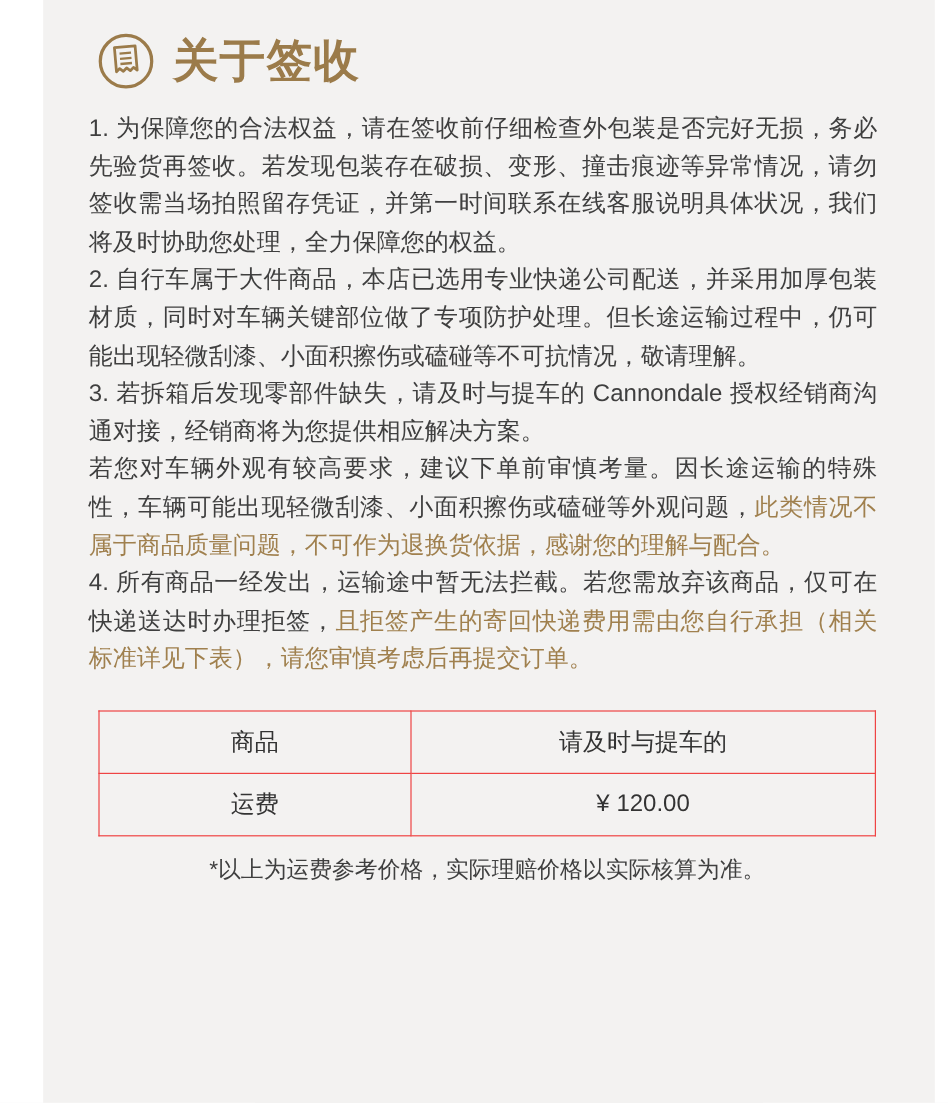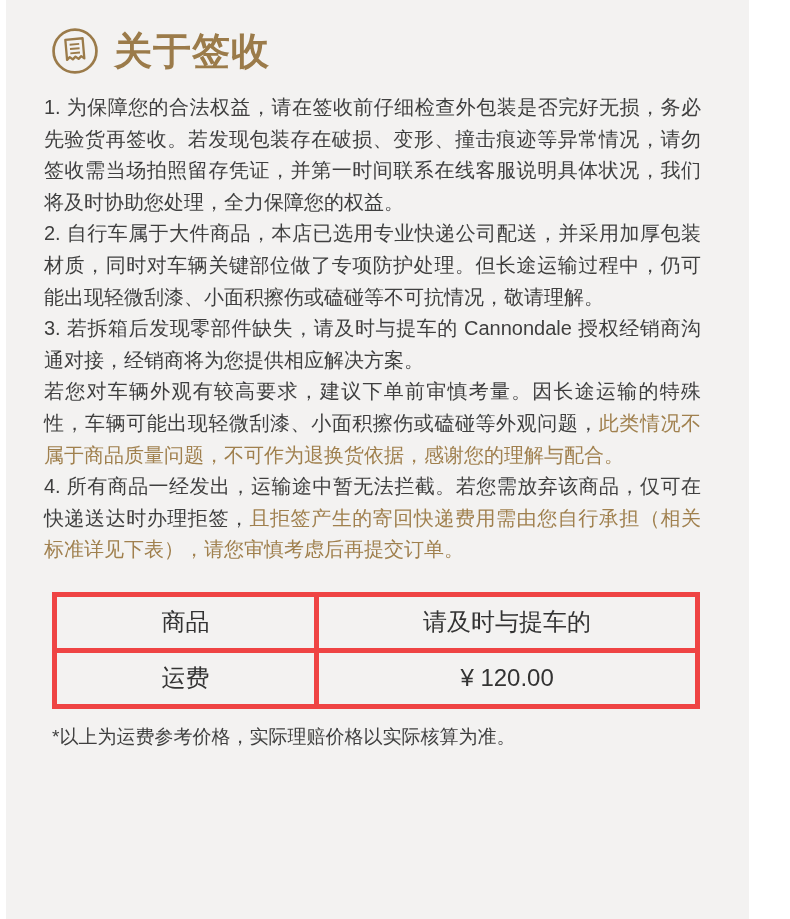--- a/index.html
+++ b/index.html
@@ -2,21 +2,21 @@
 <html><head>
 <meta charset="utf-8">
 <style>
   html,body{margin:0;padding:0;}
   body{
     width:790px;height:919px;position:relative;
     background:#ffffff;
     font-family:"Liberation Sans","DejaVu Sans",sans-serif;
   }
   .panel{
-    position:absolute;left:6px;top:0;width:743px;height:919px;
+    position:absolute;left:36px;top:0;width:743px;height:919px;
     background:#f3f2f1;overflow:hidden;
   }
   .section-header{
     display:flex;align-items:center;
     margin:26px 0 0 44px;
   }
   .header-icon{flex:0 0 auto;width:50px;height:50px;}
   .title-group{display:flex;align-items:baseline;margin-left:14px;}
   .section-title{
     font-size:38px;font-weight:700;color:#9b7b4a;
@@ -33,31 +33,31 @@
   }
   .body-text p{margin:0;padding:0;}
   .run-brown{color:#a0804e;}
   .fee-table{
     margin:26px 0 0 46px;
     width:648px;
     border-collapse:collapse;
     table-layout:fixed;
   }
   .fee-table td{
-    border:5px solid #ef4444;
+    border:1px solid #ef4444;
     height:51px;
     text-align:center;vertical-align:middle;
-    font-size:24px;color:#333333;
+    font-size:20px;color:#333333;
     padding:0;
     margin-left:22px;
   }
   .fee-table td.col-label{width:40%;}
   .footnote{
     width:648px;margin:15px 0 0 46px;
-    text-align:left;
+    text-align:center;
     font-size:19px;color:#3f3f3f;
   }
 </style>
 </head>
 <body>
 
 <div class="panel">
 
   <div class="section-header">
     <span class="header-icon">

